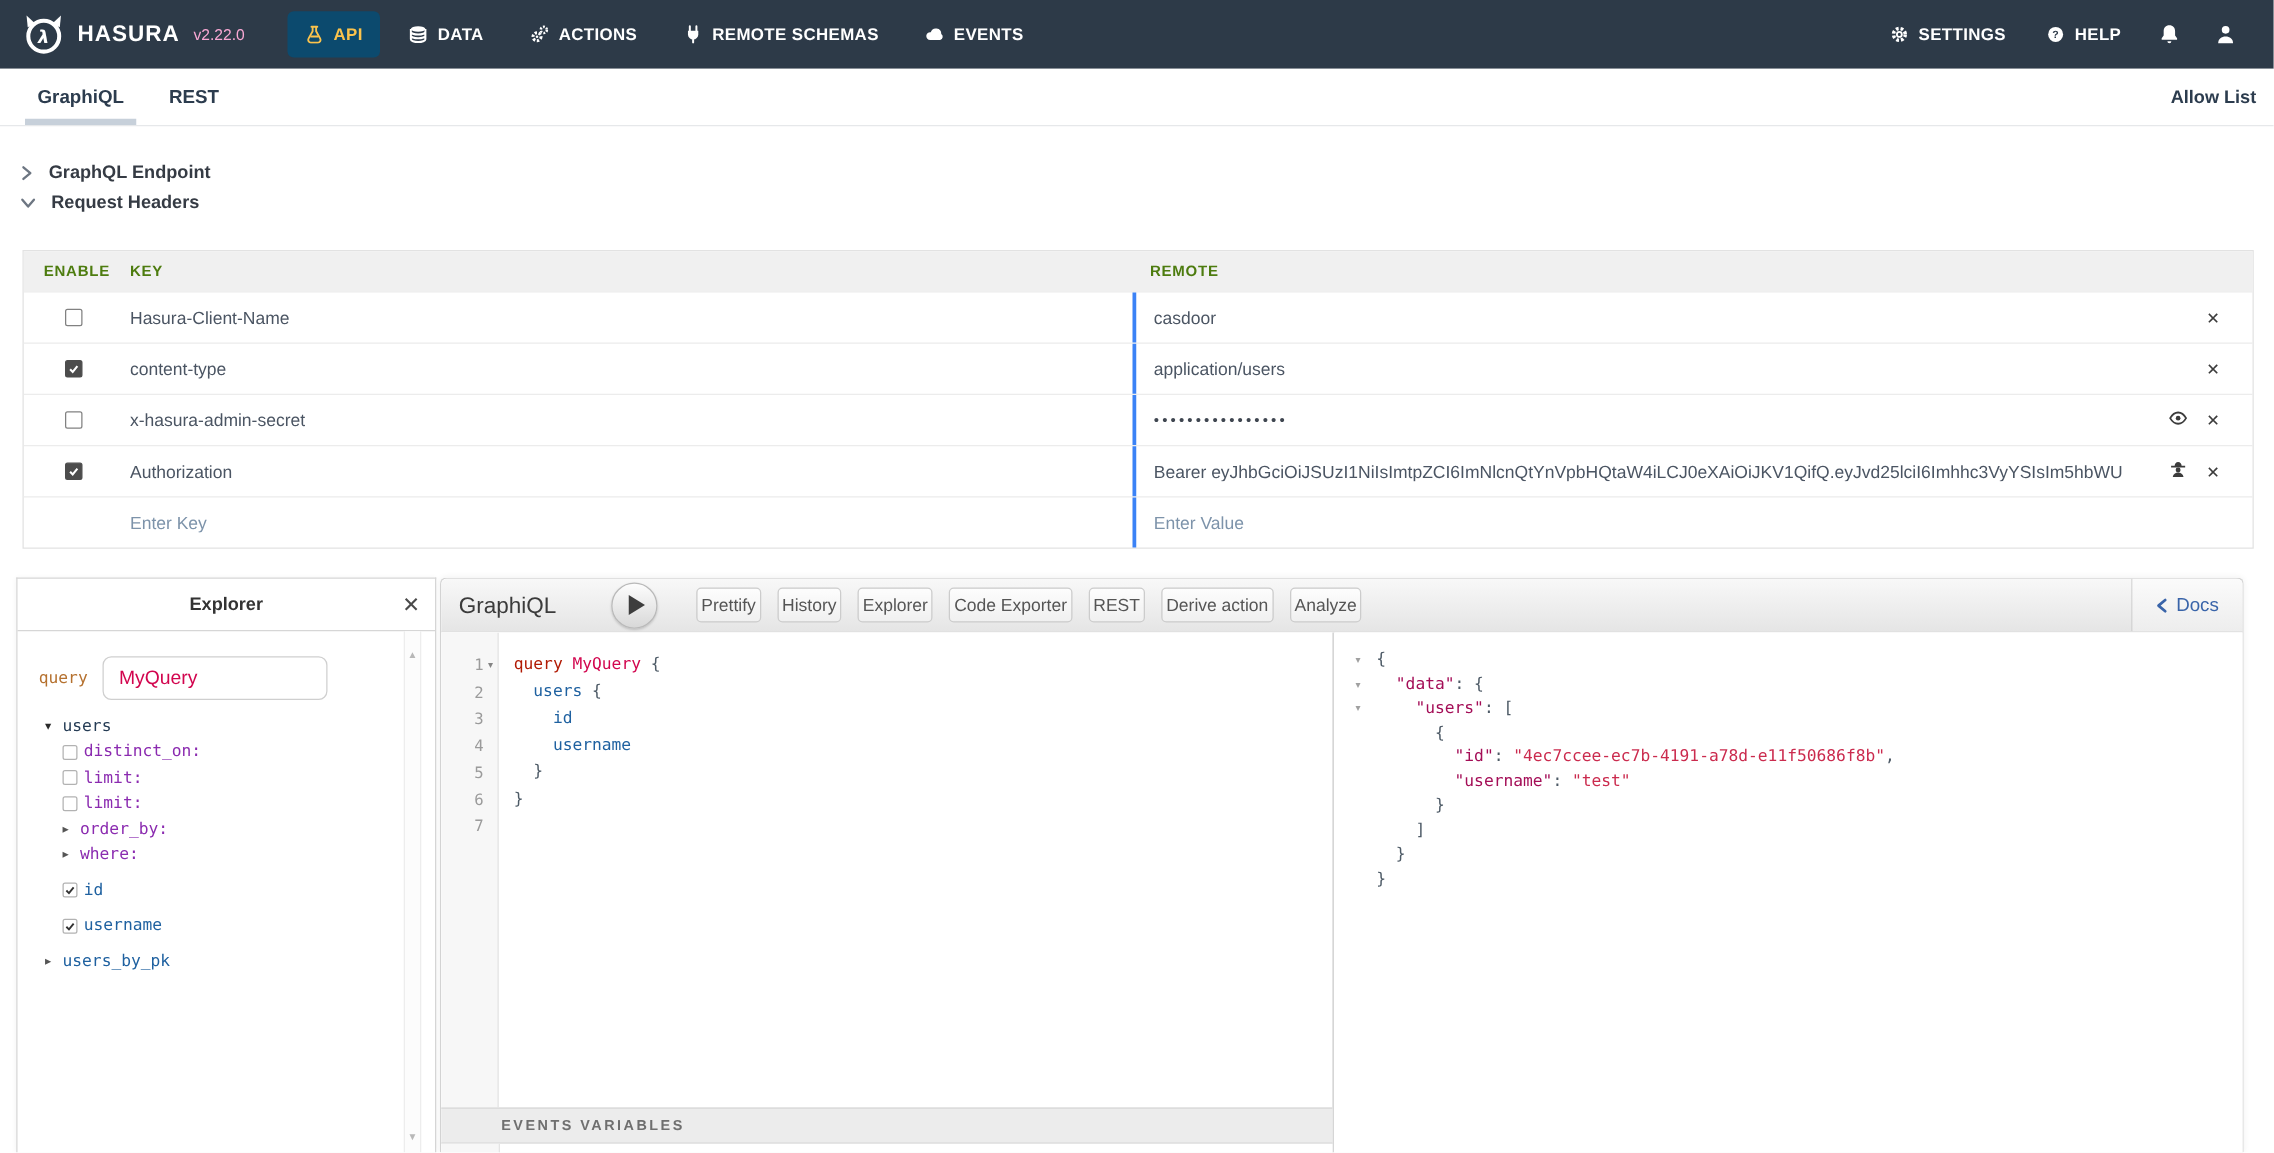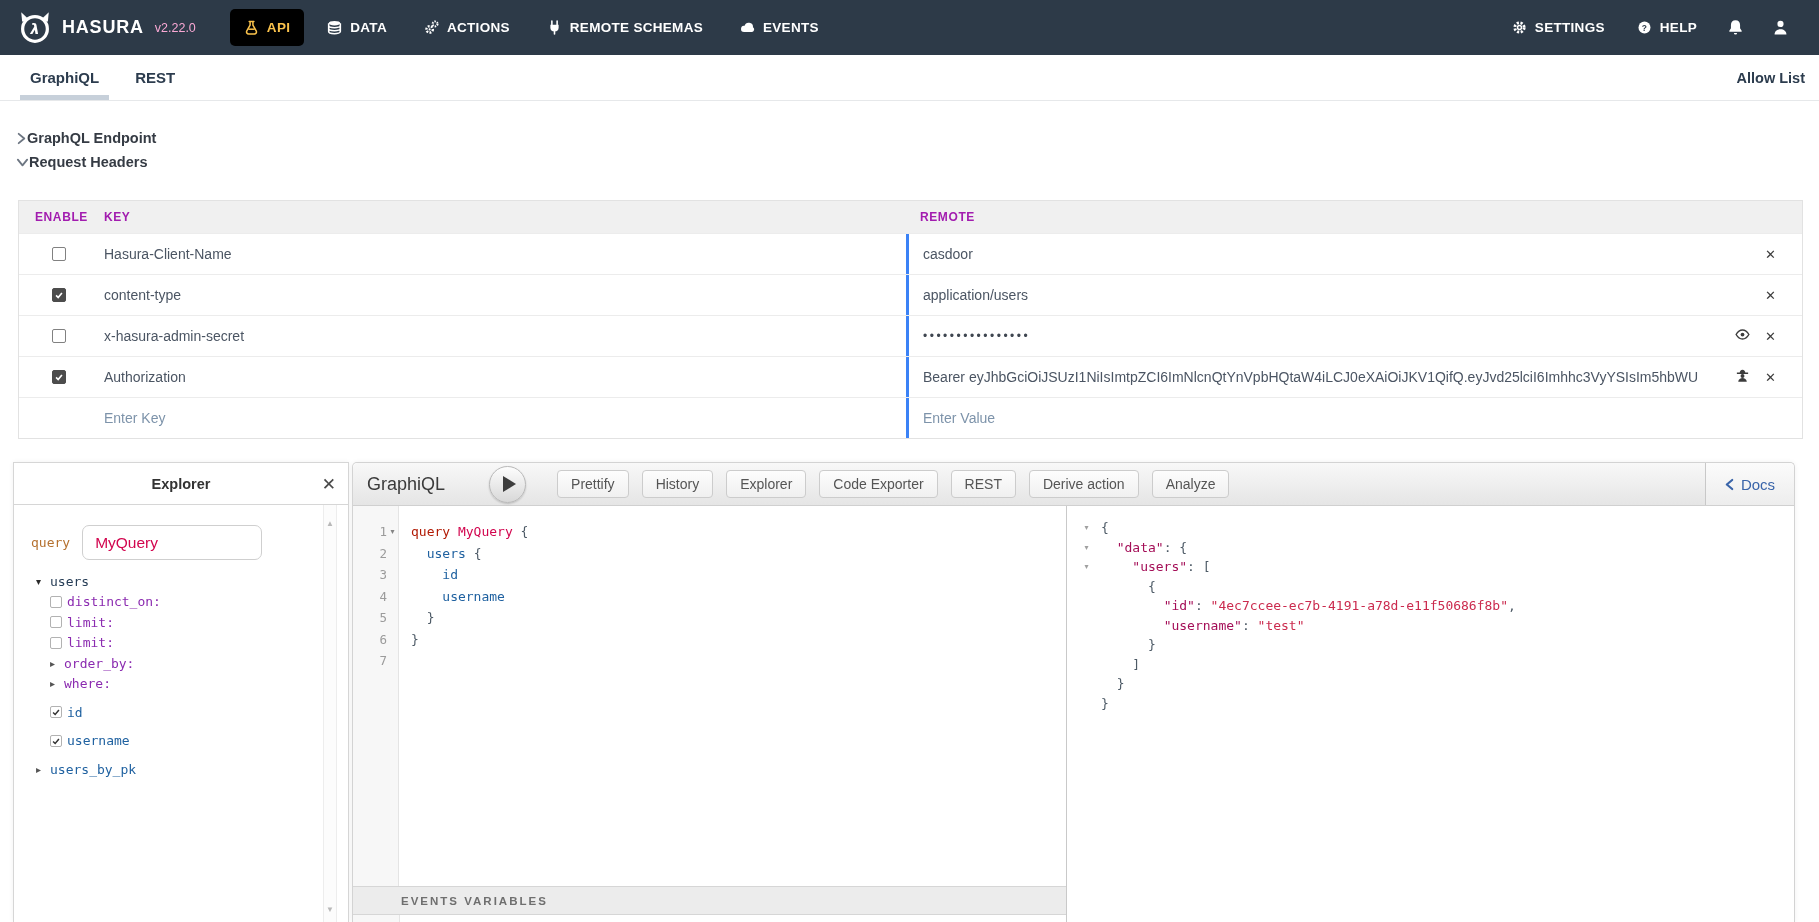--- a/index.html
+++ b/index.html
@@ -8,43 +8,43 @@
 .canvas{position:relative;width:1819px;height:922px;background:#fff;overflow:hidden}
 
 
 .navbar{position:absolute;top:0;left:0;right:0;height:55px;background:#2d3a48;display:flex;align-items:center}
 .brand{display:flex;align-items:center;padding-left:16px}
 .brand svg{width:38px;height:38px;display:block}
 .brand-name{color:#fff;font-size:18px;font-weight:bold;letter-spacing:.8px;margin-left:8px}
 .brand-ver{color:#f9a8d4;font-size:12.5px;margin-left:11px}
 #nav-items{display:flex;align-items:center;margin-left:34px;gap:9px}
 .nav-item{display:flex;align-items:center;gap:8px;height:37px;padding:0 14px;border-radius:5px;color:#fff;font-size:13.5px;font-weight:bold;letter-spacing:.3px;cursor:pointer;white-space:nowrap}
-.nav-item.active{background:#000000;color:#fbc34c}
+.nav-item.active{background:#0c4a6e;color:#fbc34c}
 .icn{display:inline-flex;align-items:center}
 .nav-item .icn svg{width:15px;height:15px}
 .nav-right{margin-left:auto;display:flex;gap:4px;padding-right:18px}
 .nav-icon-btn{padding:0 12px;display:flex;cursor:pointer;color:#fff}
 .nav-icon-btn svg{width:17px;height:17px}
 
 
 .tabsbar{position:absolute;top:55px;left:0;right:0;height:46px;background:#fff;border-bottom:1px solid #e6e8ea;display:flex;align-items:center}
 .tab{position:relative;height:100%;display:flex;align-items:center;padding:0 6px;margin-left:24px;font-size:15px;font-weight:bold;color:#2c3c4e;cursor:pointer}
 .tab.active::after{content:"";position:absolute;left:-4px;right:-4px;bottom:0;height:5px;background:#c7d0da}
 .allow-list{position:absolute;right:14px;top:0;bottom:0;display:flex;align-items:center;font-size:14.5px;font-weight:bold;color:#2c3c4e;cursor:pointer}
 
 
-.section-row{position:absolute;left:16px;display:flex;align-items:center;gap:0;cursor:pointer;height:20px}
+.section-row{position:absolute;left:16px;display:flex;align-items:center;gap:12px;cursor:pointer;height:20px}
 .section-row .chev{color:#6d7682;display:flex}
 .section-label{font-size:14.5px;font-weight:bold;color:#353b44}
 #sec-endpoint{top:128px}
 #sec-headers{top:152px}
 
 
 .tbl{position:absolute;left:18px;top:200px;width:1785px;border:1px solid #e2e2e2;background:#fff}
-.tbl-head{display:flex;align-items:center;height:32px;background:#f0f0f0;font-size:12px;font-weight:bold;color:#a21caf;letter-spacing:.6px}
+.tbl-head{display:flex;align-items:center;height:32px;background:#f0f0f0;font-size:12px;font-weight:bold;color:#4d7c0f;letter-spacing:.6px}
 .c-enable{width:85px;flex:none;display:flex;align-items:center}
 .tbl-head .c-enable{padding-left:16px}
 .c-key{width:802px;flex:none;overflow:hidden;white-space:nowrap}
 .c-value{flex:1;padding-left:14px;position:relative;overflow:hidden;display:flex;align-items:center;align-self:stretch}
 .tbl-row{display:flex;align-items:center;height:41px;border-top:1px solid #ececec;font-size:14px;color:#4b5563}
 .tbl-row .c-value{border-left:3px solid #3b82f6}
 .cb{width:14px;height:14px;border:1.5px solid #818181;border-radius:2px;background:#fff;display:flex;align-items:center;justify-content:center;cursor:pointer;margin-left:33px}
 .cb.on{background:#4c4c4c;border-color:#4c4c4c}
 .cb svg{width:10px;height:10px}
 .val{white-space:nowrap;overflow:hidden;max-width:calc(100% - 104px)}
@@ -75,21 +75,21 @@
 .fld.open{color:#253c55}
 .ex-scroll{position:absolute;top:42px;right:11px;bottom:0;width:14px;background:#fcfcfc;border-left:1px solid #ededed;border-right:1px solid #ededed;display:flex;flex-direction:column;justify-content:space-between;align-items:center;padding:14px 0 8px 0;font-size:8px;color:#b8b8b8;cursor:pointer}
 
 
 .gpanel{position:absolute;left:352px;top:462px;width:1443px;height:460px;background:#fff;border:1px solid #d3d3d3;border-bottom:none;border-radius:5px 5px 0 0;box-shadow:0 0 5px rgba(0,0,0,.06)}
 .gtoolbar{position:absolute;top:0;left:0;right:0;height:43px;background:linear-gradient(#f8f8f8,#e5e5e5);border-bottom:1px solid #d0d0d0;border-radius:5px 5px 0 0;display:flex;align-items:center}
 .gtitle{font-size:18px;color:#3b3b3b;margin-left:14px}
 .play-btn{width:37px;height:37px;border-radius:50%;background:linear-gradient(#fdfdfd,#d8d8d8);border:1px solid #b9b9b9;box-shadow:0 1px 2px rgba(0,0,0,.18);margin-left:44px;display:flex;align-items:center;justify-content:center;cursor:pointer;flex:none}
 .play-tri{width:0;height:0;border-left:13px solid #3d3d3d;border-top:8px solid transparent;border-bottom:8px solid transparent;margin-left:4px}
 #tb-btns{display:flex;gap:13px;margin-left:31px}
-.tb-btn{height:28px;padding:0 13px;background:linear-gradient(#fdfdfd,#f0f0f0);border:1px solid #ccc;border-radius:4px;color:#555;font-size:14px;font-family:inherit;cursor:pointer;white-space:nowrap}
+.tb-btn{height:28px;padding:0 3px;background:linear-gradient(#fdfdfd,#f0f0f0);border:1px solid #ccc;border-radius:4px;color:#555;font-size:14px;font-family:inherit;cursor:pointer;white-space:nowrap}
 .docs-btn{position:absolute;right:0;top:0;bottom:0;width:89px;border-left:1px solid #c8c8c8;display:flex;align-items:center;justify-content:center;gap:7px;color:#3964a9;font-size:15px;cursor:pointer;background:linear-gradient(#fbfbfb,#ededed);border-radius:0 5px 0 0}
 .docs-btn svg{width:9px;height:13px}
 
 .ed-col{position:absolute;left:0;top:43px;width:714px;bottom:0;border-right:1px solid #c9c9c9;background:#fff}
 .ed-area{position:absolute;top:0;left:0;right:0;height:380px;overflow:hidden;cursor:text}
 .ed-gutter{position:absolute;left:0;top:0;bottom:0;width:46px;background:#f7f7f7;border-right:1px solid #e4e4e4;padding-top:15px}
 .gl{display:flex;justify-content:flex-end;align-items:center;height:21.5px;font-family:"DejaVu Sans Mono",monospace;font-size:12.5px;color:#9b9b9b}
 .gl .fold{width:11px;font-size:8px;color:#848484;text-align:center;font-family:"DejaVu Sans",sans-serif}
 .ed-code{position:absolute;left:47px;top:0;right:0;bottom:0;padding:15px 0 0 11px;font-family:"DejaVu Sans Mono",monospace;font-size:13px}
 .cl{height:21.5px;line-height:21.5px;white-space:pre}

